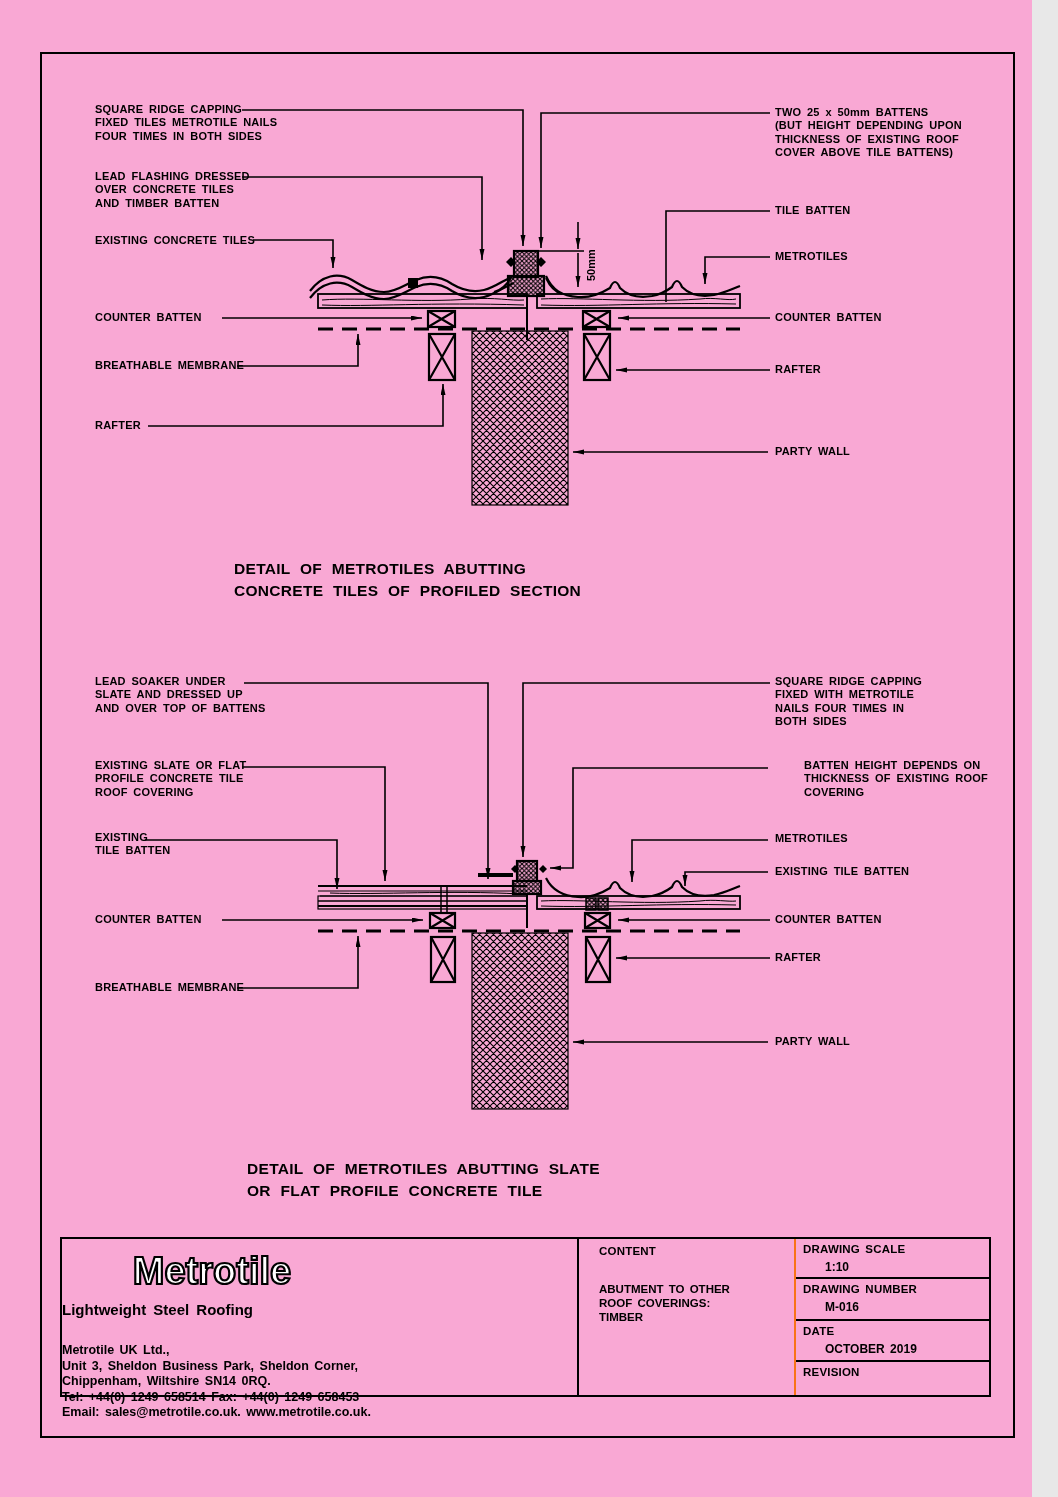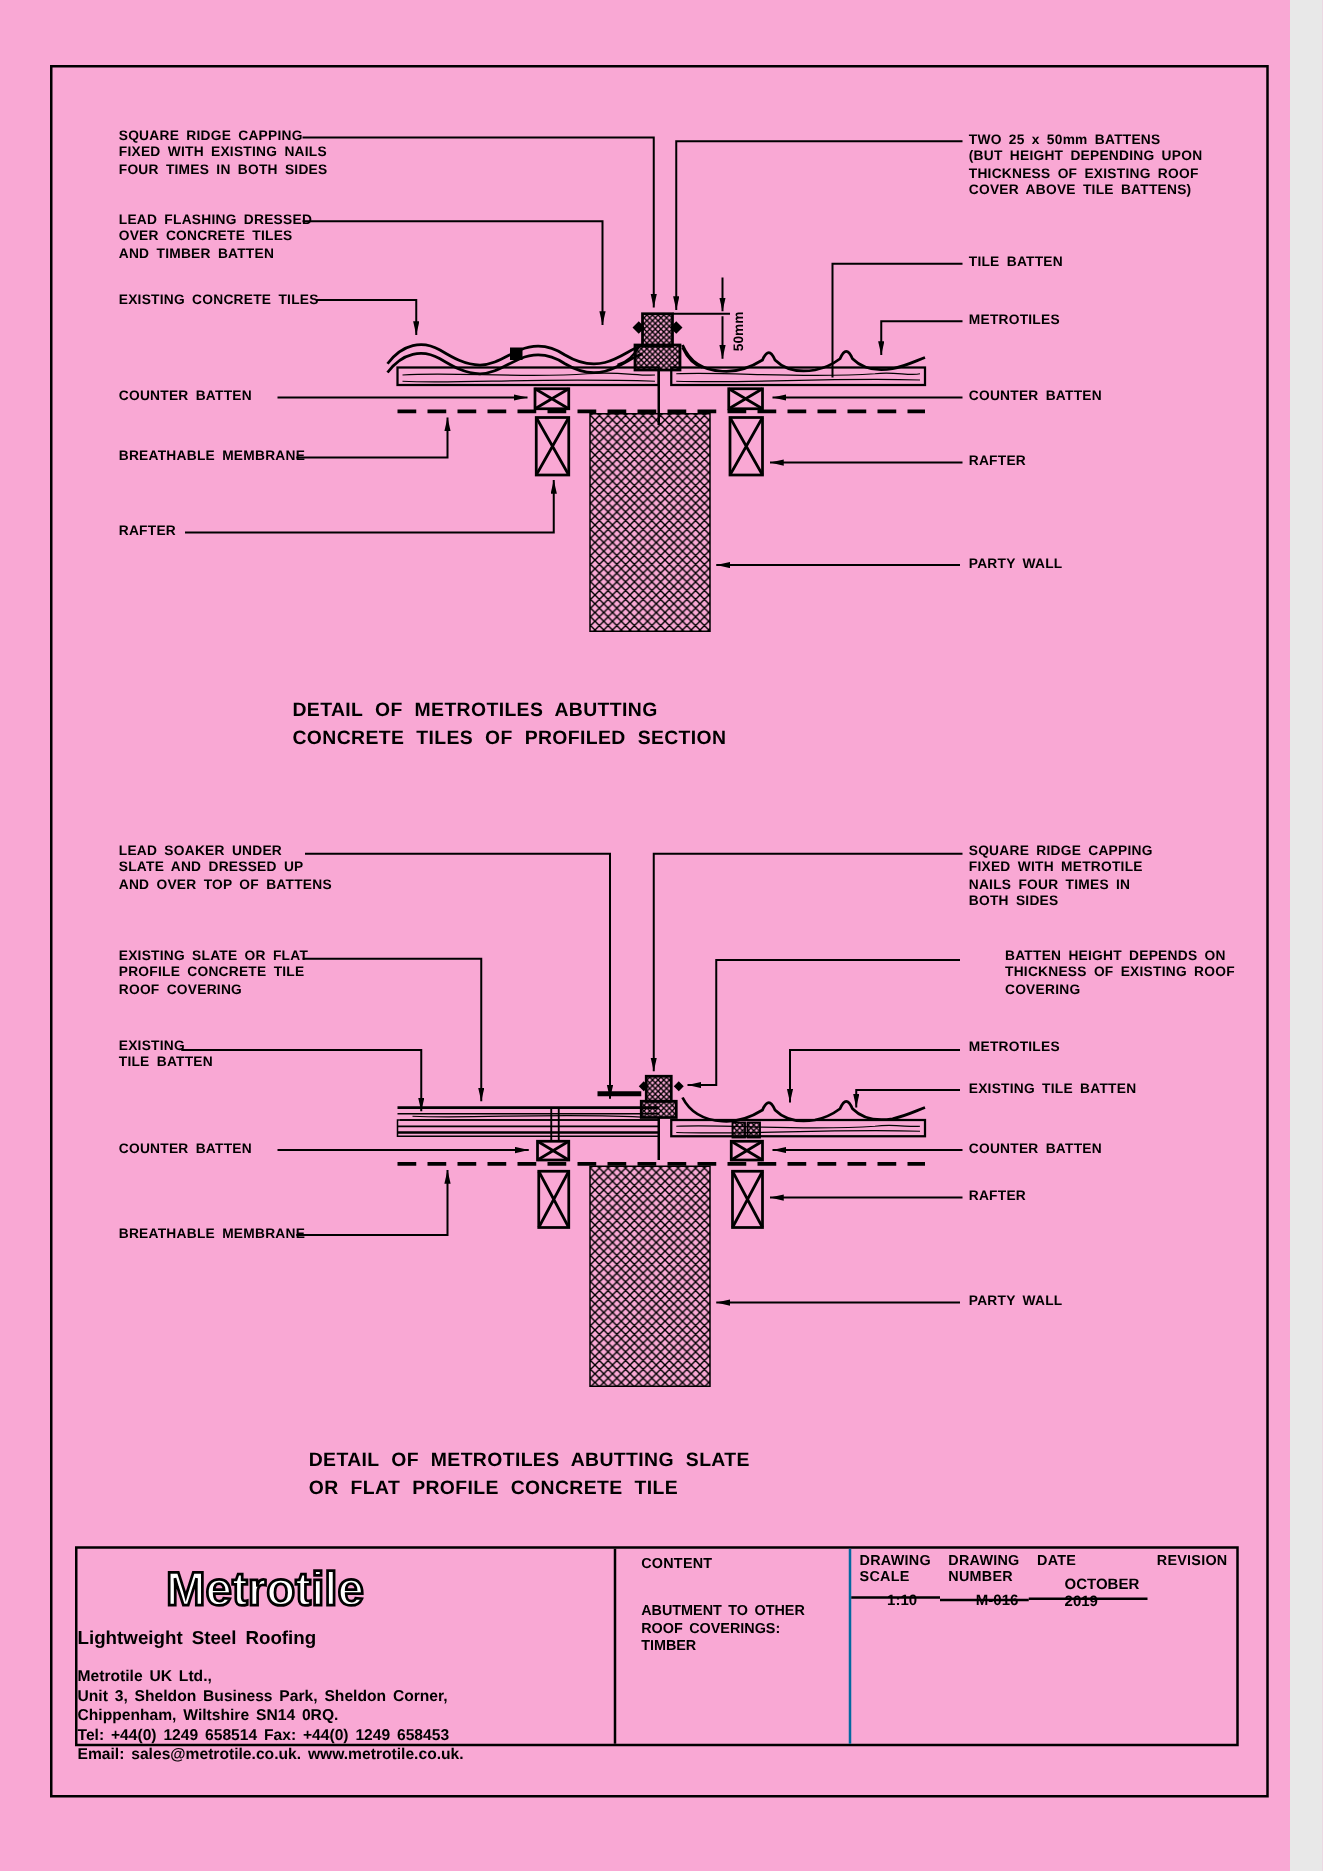--- a/index.html
+++ b/index.html
@@ -12,27 +12,27 @@
        letter-spacing:.2px;word-spacing:2.5px;white-space:nowrap}
   .dtitle{position:absolute;text-align:left;font:700 15.5px/22px "Liberation Sans",sans-serif;
        letter-spacing:.3px;word-spacing:5px}
   .dim-rot{position:absolute;left:585px;top:281px;transform:rotate(-90deg);
        transform-origin:0 0;font:700 11px "Liberation Sans",sans-serif;white-space:nowrap}
   
   .tblock{position:absolute;left:60px;top:1237px;width:931px;height:160px;
        border:2px solid #000;box-sizing:border-box;display:flex}
   .tb-left{width:515px;box-sizing:border-box;text-align:left;padding-top:6px}
   .tb-mid{width:217px;box-sizing:border-box;border-left:2px solid #000;padding:6px 20px}
-  .tb-right{flex:1;box-sizing:border-box;border-left:2px solid #0369a1;display:flex;flex-direction:row}
+  .tb-right{flex:1;box-sizing:border-box;border-left:2px solid #f97316;display:flex;flex-direction:column}
   .tb-row{box-sizing:border-box;border-bottom:2px solid #000;padding:4px 7px}
   .tb-row:last-child{border-bottom:none;flex:1}
   .tb-label{font:700 11.5px/13px "Liberation Sans",sans-serif;letter-spacing:.2px;word-spacing:2px}
   .tb-value{font:700 12px/14px "Liberation Sans",sans-serif;padding-left:22px;margin-top:4px;word-spacing:2px}
   .tagline{font:700 15px/18px "Liberation Sans",sans-serif;margin-top:2px;word-spacing:3px}
-  .addr{font:700 12.5px/15.5px "Liberation Sans",sans-serif;margin-top:14px;word-spacing:2px}
+  .addr{font:700 12.5px/15.5px "Liberation Sans",sans-serif;margin-top:24px;word-spacing:2px}
   .addr div{white-space:nowrap}
   .tb-content-lines{margin-top:24px;font:700 11.5px/14px "Liberation Sans",sans-serif;word-spacing:2px}
 </style>
 </head>
 <body>
 
 <div class="page">
   <div class="border-frame"></div>
 
   <svg class="draw" width="1058" height="1497" viewBox="0 0 1058 1497">
@@ -161,21 +161,21 @@
       <path marker-end="url(#ah)" d="M768,840 H632 V882"></path>
       <path marker-end="url(#ah)" d="M768,872 H685 V886"></path>
       <path marker-end="url(#ah)" d="M770,920 H618"></path>
       <path marker-end="url(#ah)" d="M770,958 H616"></path>
       <path marker-end="url(#ah)" d="M768,1042 H573"></path>
     </g>
   </svg>
 
   <div class="lbl" style="left:95px;top:103px">
     <div>SQUARE RIDGE CAPPING</div>
-    <div>FIXED WITH EXISTING NAILS</div>
+    <div>FIXED TILES METROTILE NAILS</div>
     <div>FOUR TIMES IN BOTH SIDES</div>
   </div>
   <div class="lbl" style="left:95px;top:170px">
     <div>LEAD FLASHING DRESSED</div>
     <div>OVER CONCRETE TILES</div>
     <div>AND TIMBER BATTEN</div>
   </div>
   <div class="lbl" style="left:95px;top:234px">
     <div>EXISTING CONCRETE TILES</div>
   </div>

